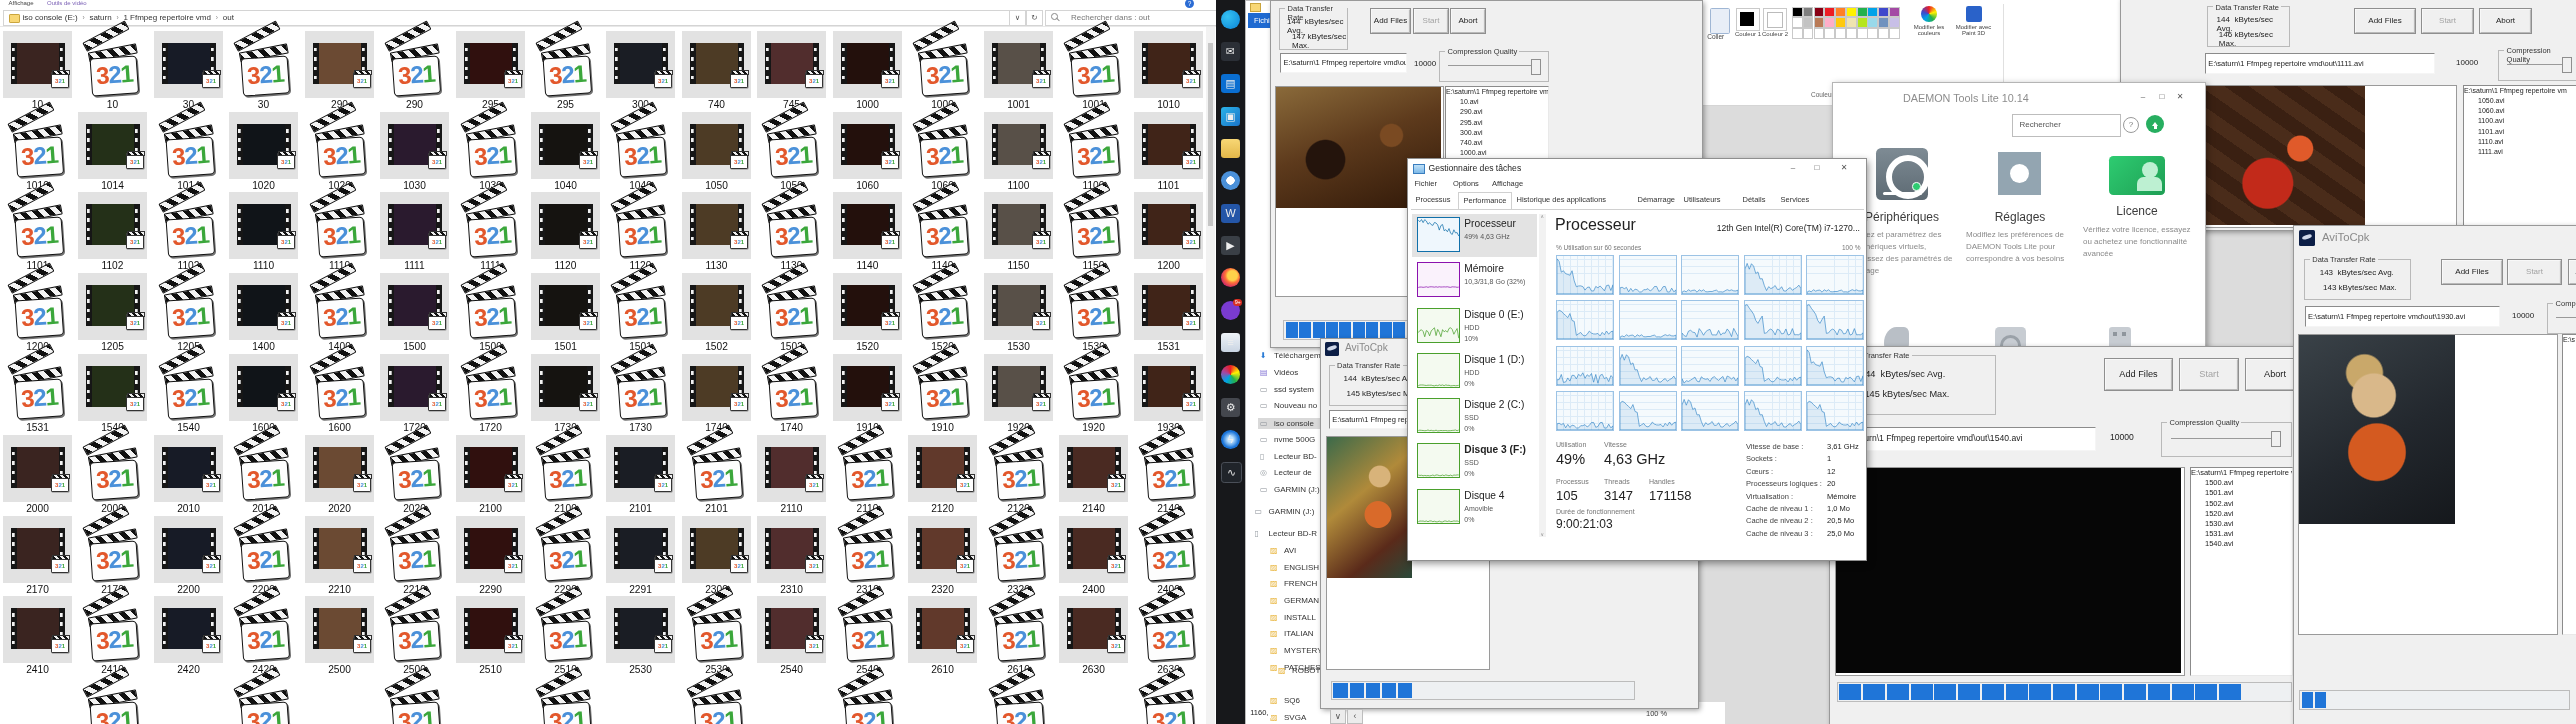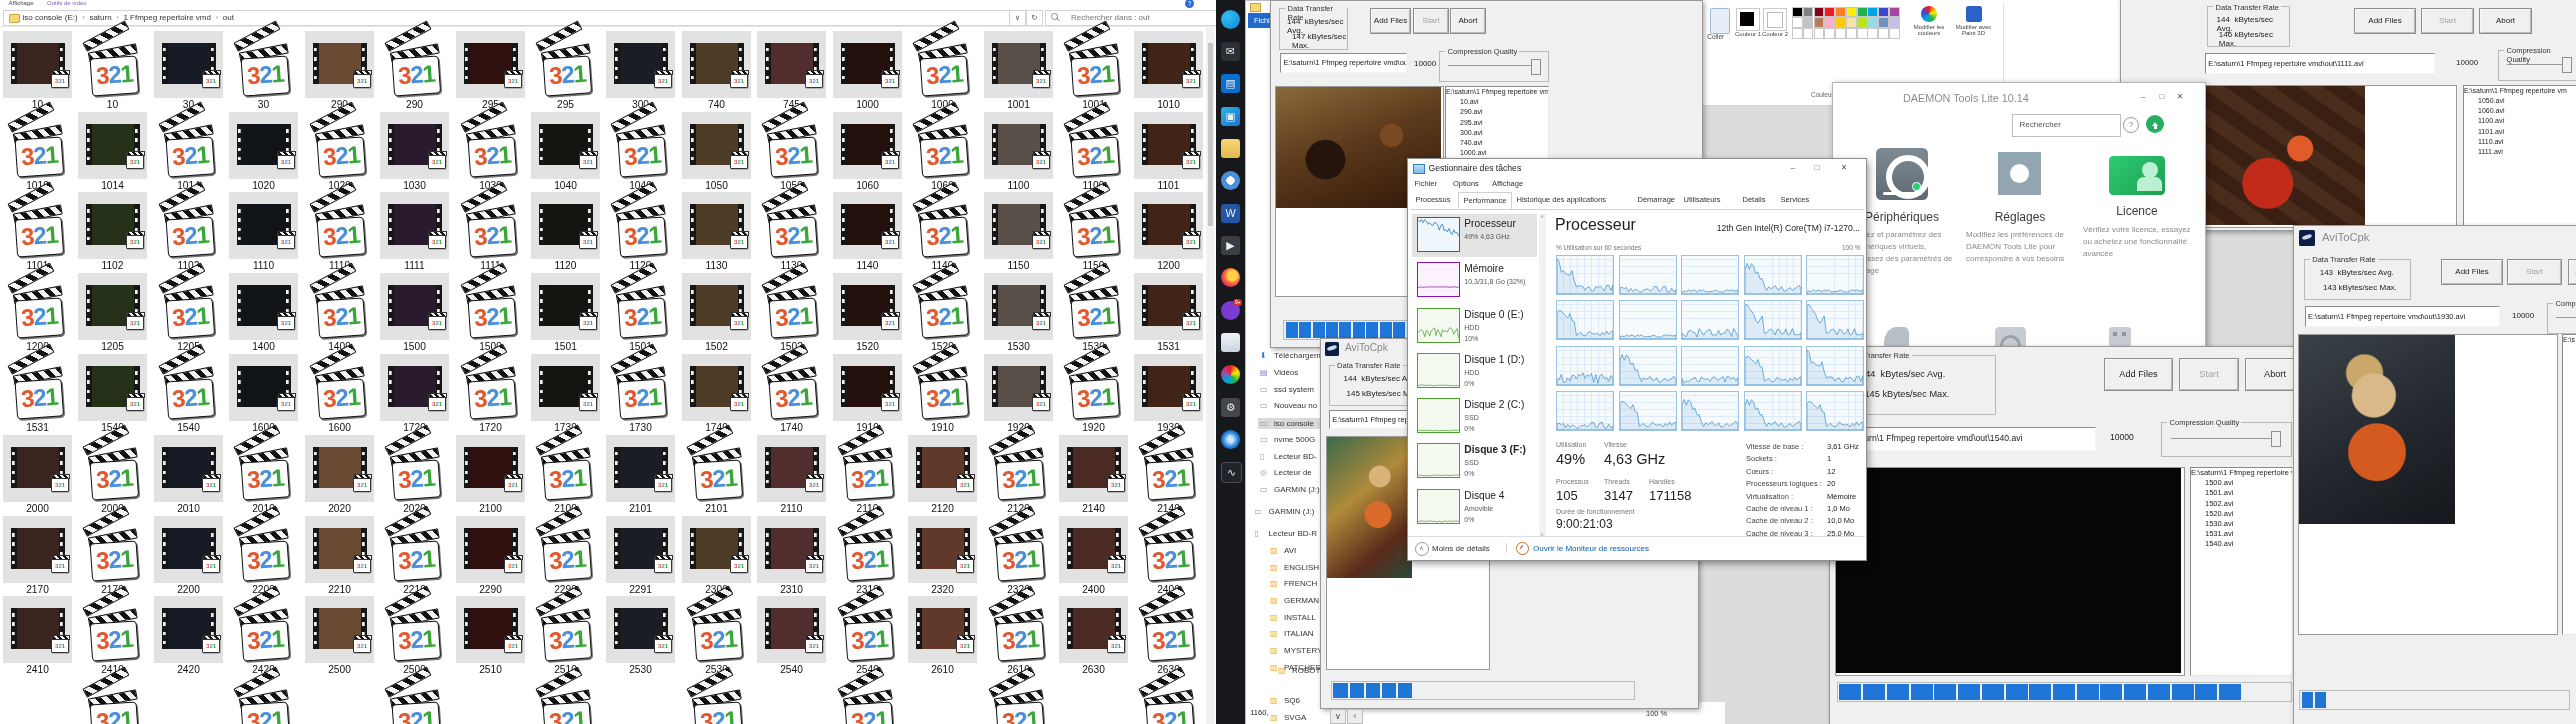--- a/index.html
+++ b/index.html
@@ -1738,33 +1738,24 @@
   <div class="val-b" style="left:241px;top:329px;font-size:13px;">171158</div>
   <div class="lbl-g" style="left:148px;top:349px;">Durée de fonctionnement</div>
   <div class="val-b" style="left:148px;top:358px;font-size:12px;">9:00:21:03</div>
   <div id="tm-details" class="abs" style="left:338px;top:282px;width:116px;">
       <div class="kv"><span style="display:inline-block;width:81px;color:#444;">Vitesse de base :</span><b>3,61 GHz</b></div>
       <div class="kv"><span style="display:inline-block;width:81px;color:#444;">Sockets :</span><b>1</b></div>
       <div class="kv"><span style="display:inline-block;width:81px;color:#444;">Cœurs :</span><b>12</b></div>
       <div class="kv"><span style="display:inline-block;width:81px;color:#444;">Processeurs logiques :</span><b>20</b></div>
       <div class="kv"><span style="display:inline-block;width:81px;color:#444;">Virtualisation :</span><b>Mémoire</b></div>
       <div class="kv"><span style="display:inline-block;width:81px;color:#444;">Cache de niveau 1 :</span><b>1,0 Mo</b></div>
-      <div class="kv"><span style="display:inline-block;width:81px;color:#444;">Cache de niveau 2 :</span><b>10,0 Mo</b></div>
+      <div class="kv"><span style="display:inline-block;width:81px;color:#444;">Cache de niveau 2 :</span><b>20,5 Mo</b></div>
       <div class="kv"><span style="display:inline-block;width:81px;color:#444;">Cache de niveau 3 :</span><b>25,0 Mo</b></div>
     </div>
 
-  <div class="abs" style="left:0;top:377px;width:457px;height:24px;border-top:0.5px solid #ddd;">
-    <div class="abs" style="left:6.5px;top:5.4px;width:12px;height:12px;border:0.5px solid #999;border-radius:50%;text-align:center;line-height:10.8px;font-size:6px;color:#666;">∧</div>
-    <span class="abs" style="left:24px;top:7px;font-size:8px;color:#333;">Moins de détails</span>
-    <span class="abs" style="left:97px;top:4.3px;color:#ccc;font-size:10.8px;">|</span>
-    <div class="abs" style="left:108px;top:5.4px;width:10.8px;height:10.8px;border-radius:50%;border:1.1px solid #c96a2a;">
-        <div style="position:absolute;left:4.3px;top:1.6px;width:1.1px;height:4.3px;background:#c0392b;transform:rotate(35deg);"></div>
-      </div>
-    <span class="abs" style="left:125px;top:7px;font-size:8px;color:#0b5cad;">Ouvrir le Moniteur de ressources</span>
-  </div>
 </div>
 
 <div id="strip" class="abs">
     <div class="sicon" style="top: 9.7px;background:radial-gradient(circle at 35% 35%,#35c1f1,#0a84d8);border-radius:50%;"></div>
     <div class="sicon" style="top: 42px;background:#2b2f36;">✉</div>
     <div class="sicon" style="top: 74px;background:#0a6ed1;">▤</div>
     <div class="sicon" style="top: 107px;background:linear-gradient(135deg,#2bb3e8,#1a74c9);">▣</div>
     <div class="sicon" style="top: 139px;background:linear-gradient(#f8d775,#e3b74a);"></div>
     <div class="sicon" style="top: 171px;background:radial-gradient(circle,#fff 30%,#4a90d9 32%);border-radius:50%;"></div>
     <div class="sicon" style="top: 204px;background:#2456a8;">W</div>

